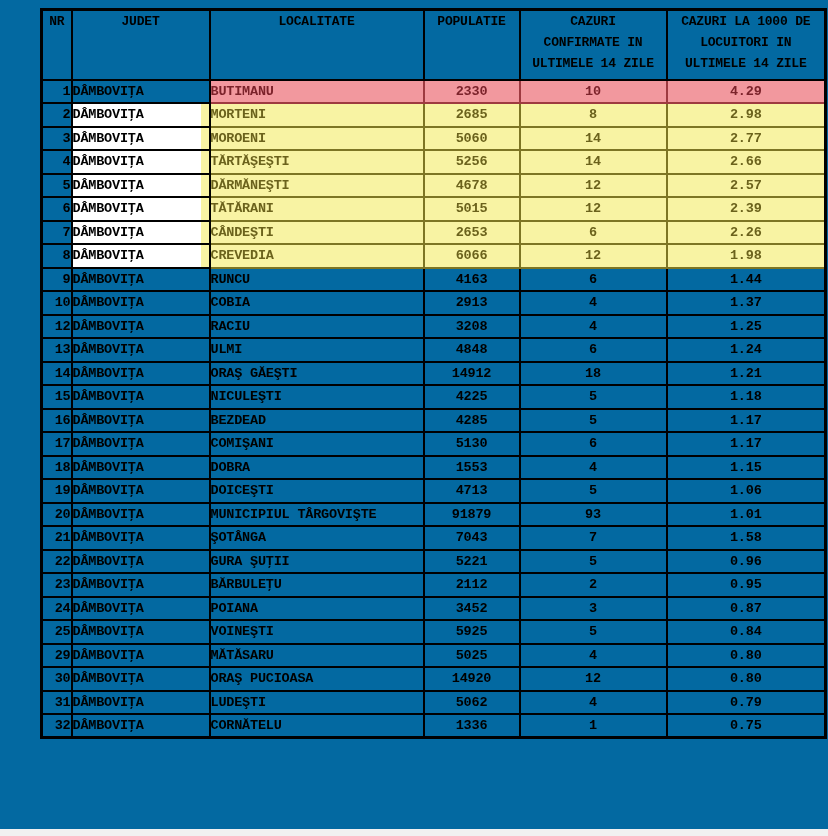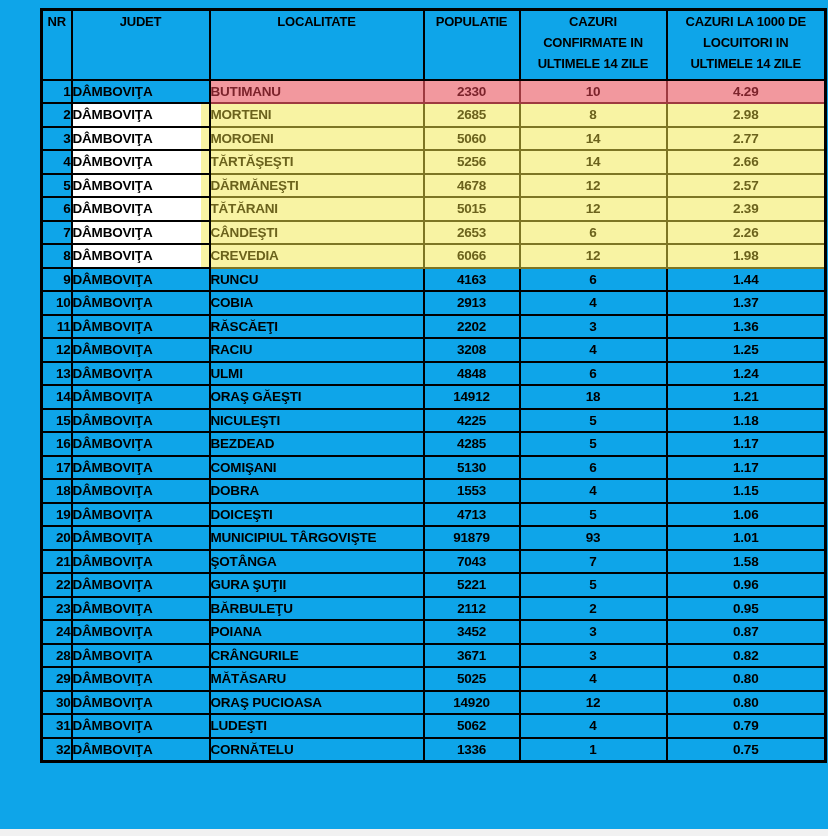--- a/index.html
+++ b/index.html
@@ -6,21 +6,21 @@
     --border:#000000;
     --red-bg:#F2989E; --red-text:#7C232B; --red-border:#9E3A40;
     --yellow-bg:#F8F3A3; --yellow-text:#6B621C; --yellow-border:#7D7524;
     --text:#000000;
   }
   html,body{margin:0;padding:0;}
   body{
     width:828px;height:836px;overflow:hidden;background:#ffffff;
     font-family:"Liberation Sans","DejaVu Sans",sans-serif;
   }
-  .canvas{position:relative;width:828px;height:836px;background:#0ea5e9;overflow:hidden;}
+  .canvas{position:relative;width:828px;height:836px;background:#0369a1;overflow:hidden;font-family:Liberation Mono, monospace;}
   table.cases{
     position:absolute;left:40px;top:8px;width:784px;
     border-collapse:collapse;table-layout:fixed;
     border:3px solid var(--border);
   }
   .cases th,.cases td{
     border:2px solid var(--border);
     font-weight:bold;color:var(--text);
     font-size:13px;letter-spacing:-0.2px;
     overflow:hidden;white-space:nowrap;
@@ -157,28 +157,20 @@
   </tr>
         <tr>
     <td class="c-nr">10</td>
     <td class="c-judet">DÂMBOVIŢA</td>
     <td class="c-loc hlcell">COBIA</td>
     <td class="c-pop hlcell">2913</td>
     <td class="c-caz hlcell">4</td>
     <td class="c-rata hlcell">1.37</td>
   </tr>
         <tr>
-    <td class="c-nr">11</td>
-    <td class="c-judet">DÂMBOVIŢA</td>
-    <td class="c-loc hlcell">RĂSCĂEŢI</td>
-    <td class="c-pop hlcell">2202</td>
-    <td class="c-caz hlcell">3</td>
-    <td class="c-rata hlcell">1.36</td>
-  </tr>
-        <tr>
     <td class="c-nr">12</td>
     <td class="c-judet">DÂMBOVIŢA</td>
     <td class="c-loc hlcell">RACIU</td>
     <td class="c-pop hlcell">3208</td>
     <td class="c-caz hlcell">4</td>
     <td class="c-rata hlcell">1.25</td>
   </tr>
         <tr>
     <td class="c-nr">13</td>
     <td class="c-judet">DÂMBOVIŢA</td>
@@ -269,26 +261,26 @@
   </tr>
         <tr>
     <td class="c-nr">24</td>
     <td class="c-judet">DÂMBOVIŢA</td>
     <td class="c-loc hlcell">POIANA</td>
     <td class="c-pop hlcell">3452</td>
     <td class="c-caz hlcell">3</td>
     <td class="c-rata hlcell">0.87</td>
   </tr>
         <tr>
-    <td class="c-nr">28</td>
-    <td class="c-judet">DÂMBOVIŢA</td>
-    <td class="c-loc hlcell">CRÂNGURILE</td>
-    <td class="c-pop hlcell">3671</td>
-    <td class="c-caz hlcell">3</td>
-    <td class="c-rata hlcell">0.82</td>
+    <td class="c-nr">25</td>
+    <td class="c-judet">DÂMBOVIŢA</td>
+    <td class="c-loc hlcell">VOINEŞTI</td>
+    <td class="c-pop hlcell">5925</td>
+    <td class="c-caz hlcell">5</td>
+    <td class="c-rata hlcell">0.84</td>
   </tr>
         <tr>
     <td class="c-nr">29</td>
     <td class="c-judet">DÂMBOVIŢA</td>
     <td class="c-loc hlcell">MĂTĂSARU</td>
     <td class="c-pop hlcell">5025</td>
     <td class="c-caz hlcell">4</td>
     <td class="c-rata hlcell">0.80</td>
   </tr>
         <tr>

